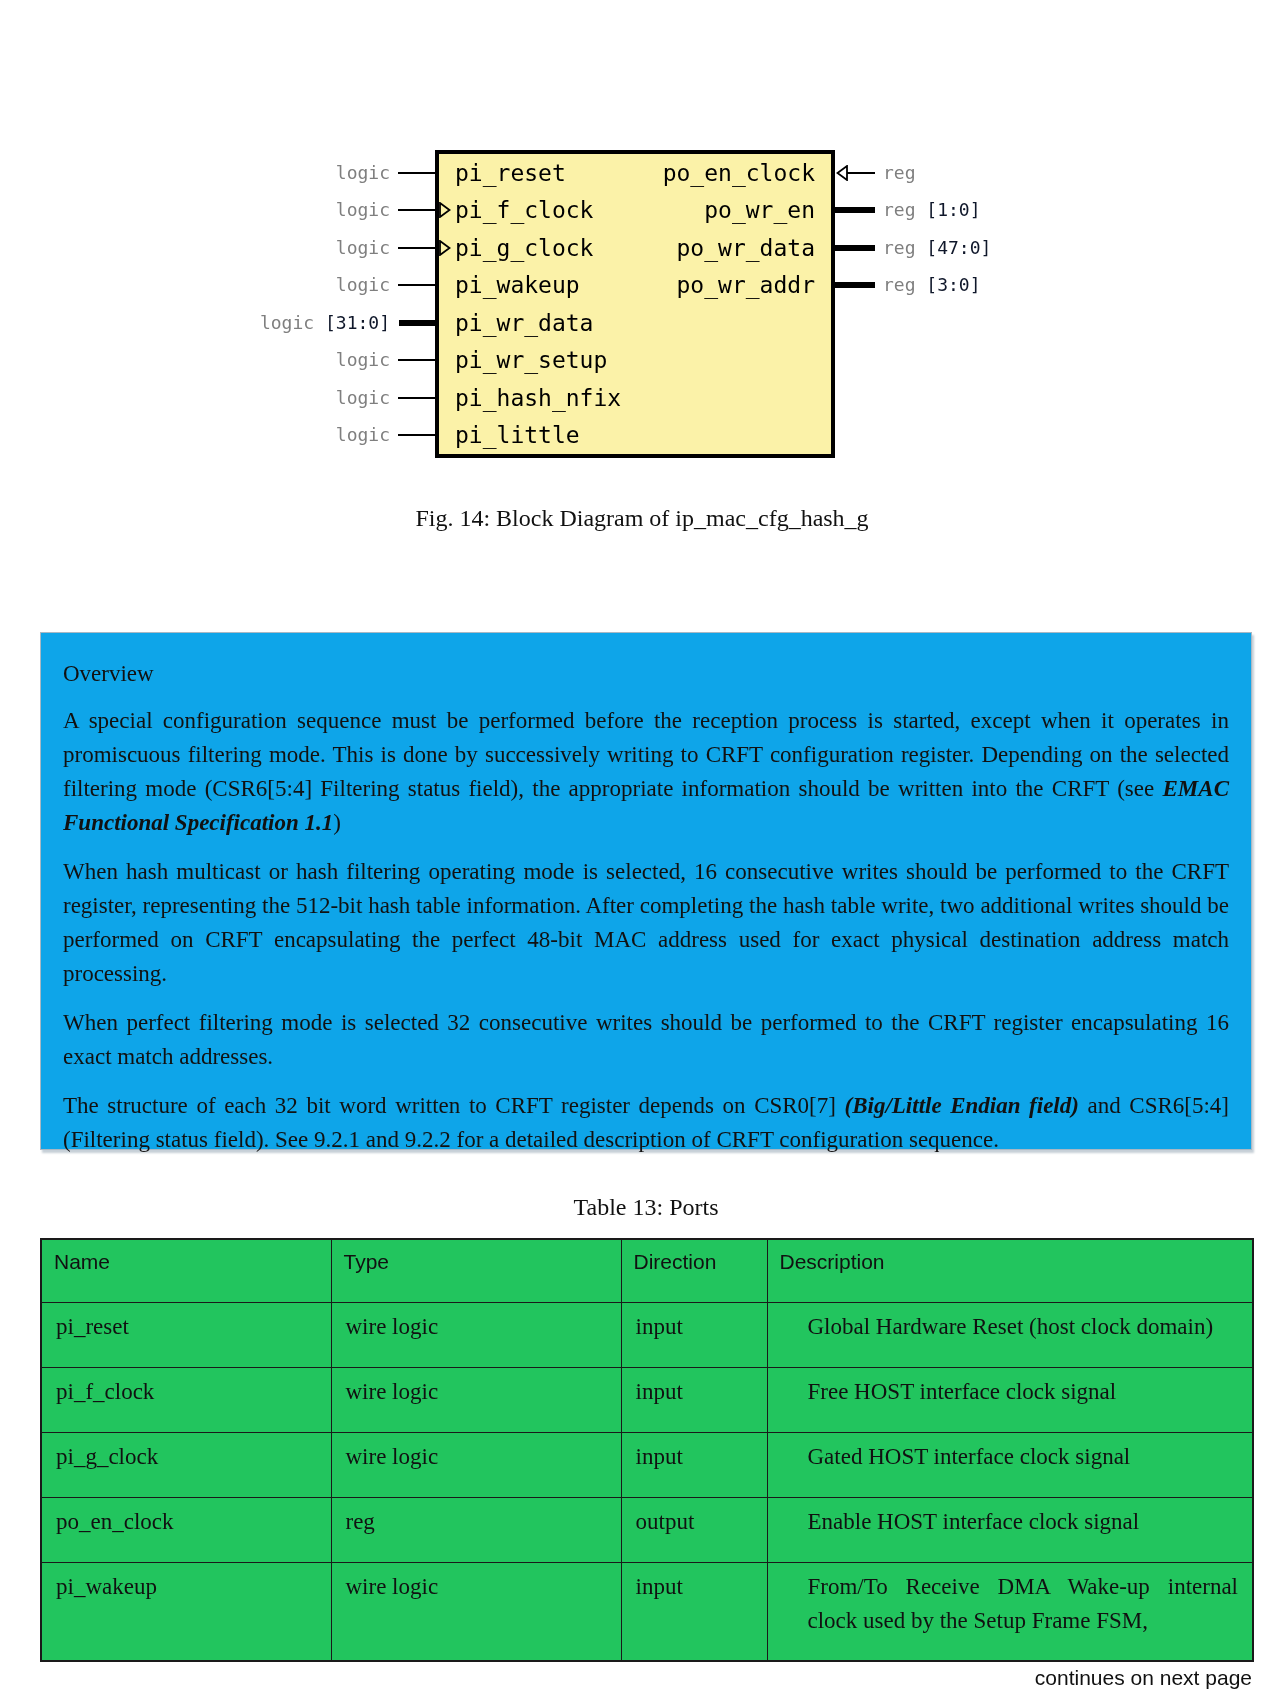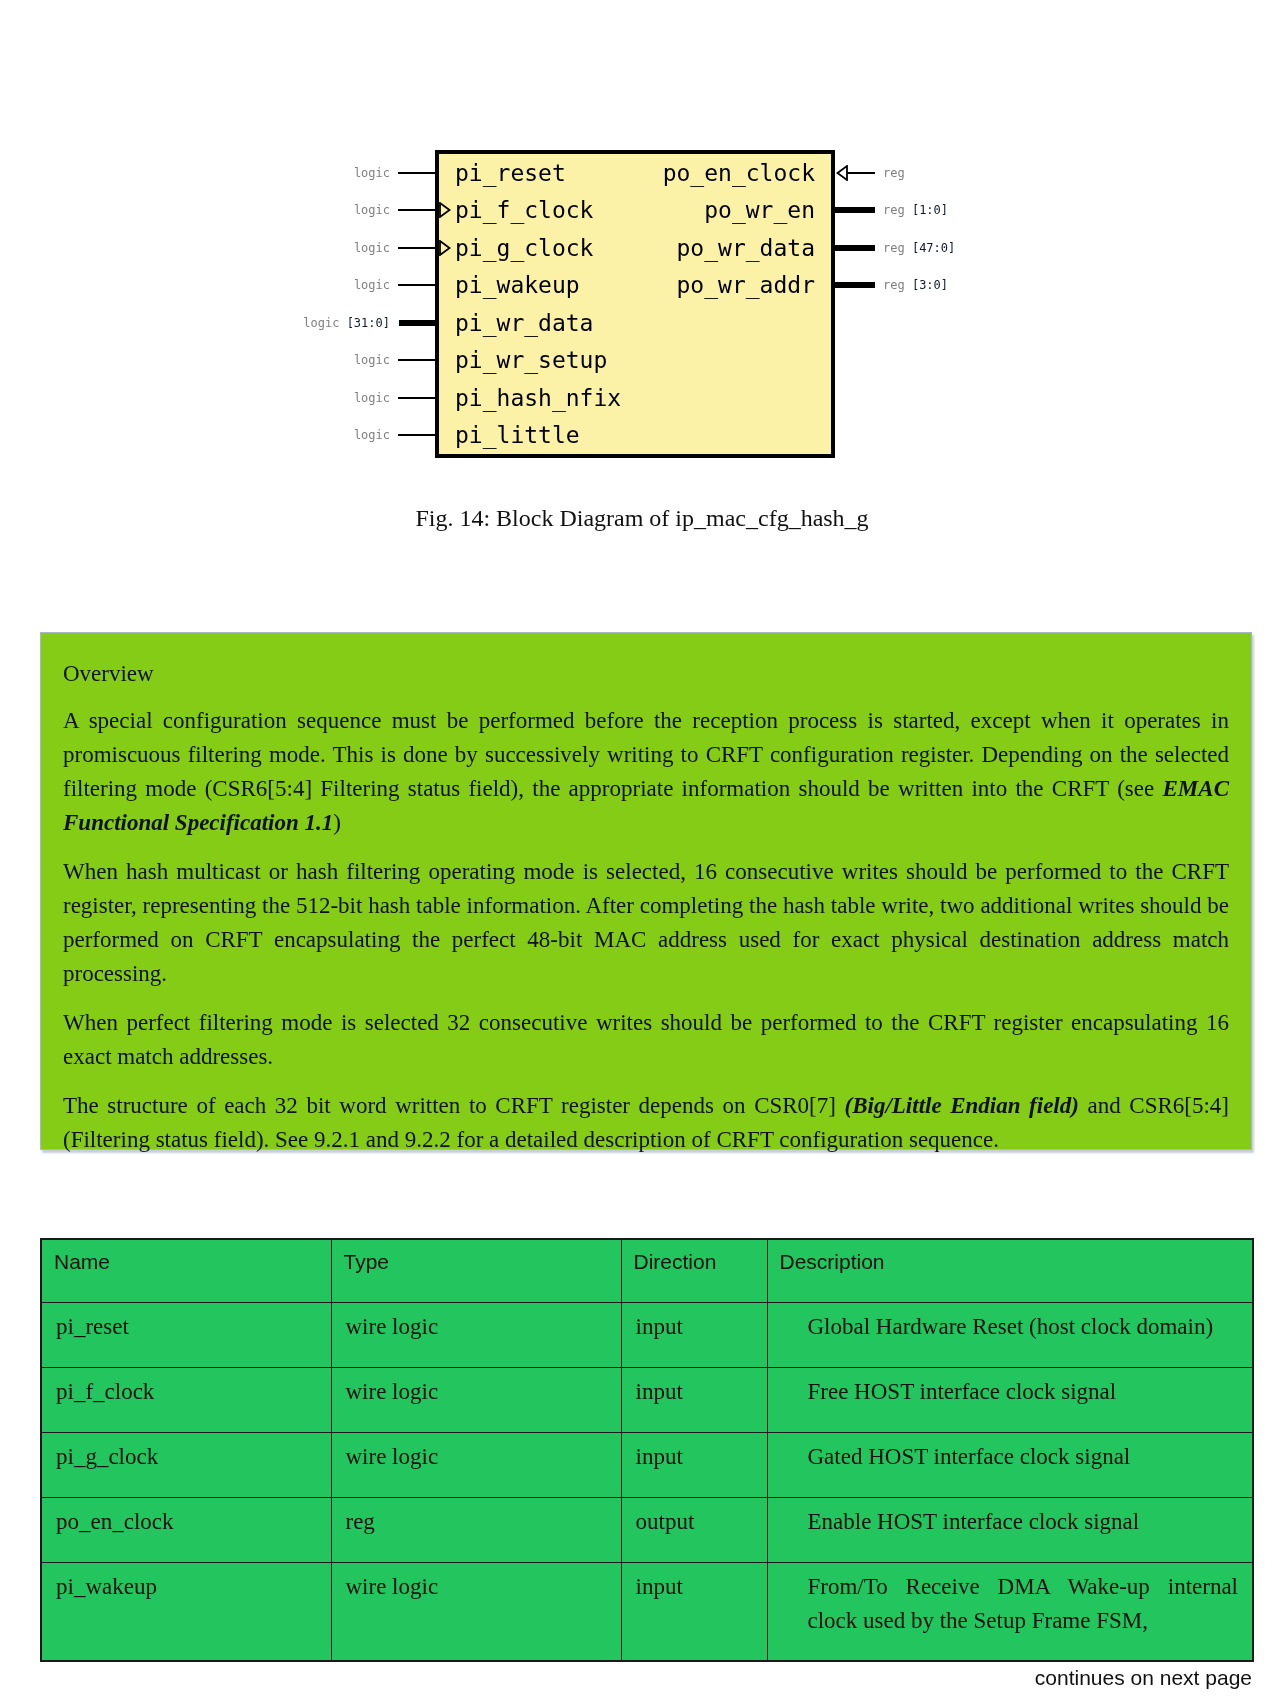--- a/index.html
+++ b/index.html
@@ -9,31 +9,31 @@
   .h1{position:absolute;left:33px;top:22px;margin:0;
       font-family:"Liberation Sans",sans-serif;font-weight:bold;font-size:35px;line-height:46px;
       color:#345273;}
   .h1 .num{margin-right:24px;}
 
   .diagram{position:absolute;left:0;top:150px;width:1284px;height:330px;}
   .mbox{position:absolute;left:435px;top:0;width:400px;height:308px;box-sizing:border-box;
         background:#fbf2a8;border:4px solid #000;}
   .pname{position:absolute;font-family:"DejaVu Sans Mono",monospace;font-size:23px;
          line-height:28px;color:#000;white-space:pre;}
-  .sig-label{position:absolute;font-family:"DejaVu Sans Mono",monospace;font-size:12px;
+  .sig-label{position:absolute;font-family:"DejaVu Sans Mono",monospace;font-size:18px;
              line-height:22px;color:#7f7f7f;white-space:pre;}
   .sig-label .rng{color:#0f172a;}
   .wire{position:absolute;background:#000;}
   .marker{position:absolute;line-height:0;}
 
   .fig-caption{position:absolute;left:0;top:503px;width:1284px;text-align:center;
                font-size:24px;line-height:30px;}
 
   .overview{position:absolute;left:40px;top:632px;width:1212px;height:518px;box-sizing:border-box;
-            background:#84cc16;border:1px solid #a9b8c4;box-shadow:2px 3px 2px #c6cfd7;
+            background:#0ea5e9;border:1px solid #a9b8c4;box-shadow:2px 3px 2px #c6cfd7;
             padding:26px 22px;}
   .ov-title{font-size:23px;line-height:30px;}
   .overview p{margin:15px 0 0 0;font-size:23px;line-height:34px;text-align:justify;}
   .overview p .bi{font-weight:bold;font-style:italic;}
 
   .tbl-caption{position:absolute;left:40px;top:1192px;width:1212px;text-align:center;
                font-size:24px;line-height:30px;}
 
   table.ports{position:absolute;left:40px;top:1238px;width:1212px;table-layout:fixed;
               border-collapse:collapse;border:2px solid #1a1a1a;background:#22c55e;}
@@ -108,20 +108,21 @@
   <div class="overview">
     <div class="ov-title">Overview</div>
     <div id="ov-paragraphs">
         <p><span>A special configuration sequence must be performed before the reception process is started, except when it operates in promiscuous filtering mode. This is done by successively writing to CRFT configuration register. Depending on the selected filtering mode (CSR6[5:4] Filtering status field), the appropriate information should be written into the CRFT (see </span><span class="bi">EMAC Functional Specification 1.1</span><span>)</span></p>
         <p><span>When hash multicast or hash filtering operating mode is selected, 16 consecutive writes should be performed to the CRFT register, representing the 512-bit hash table information. After completing the hash table write, two additional writes should be performed on CRFT encapsulating the perfect 48-bit MAC address used for exact physical destination address match processing.</span></p>
         <p><span>When perfect filtering mode is selected 32 consecutive writes should be performed to the CRFT register encapsulating 16 exact match addresses.</span></p>
         <p><span>The structure of each 32 bit word written to CRFT register depends on CSR0[7] </span><span class="bi">(Big/Little Endian field)</span><span> and CSR6[5:4] (Filtering status field). See 9.2.1 and 9.2.2 for a detailed description of CRFT configuration sequence.</span></p>
       </div>
   </div>
 
+  <div class="tbl-caption">Table 13: Ports</div>
 
   <table class="ports">
     <colgroup>
       <col style="width:290px">
         <col style="width:290px">
         <col style="width:146px">
         <col style="width:486px">
     </colgroup>
     <thead id="tbl-head">
         <tr style="height: 63px;">

